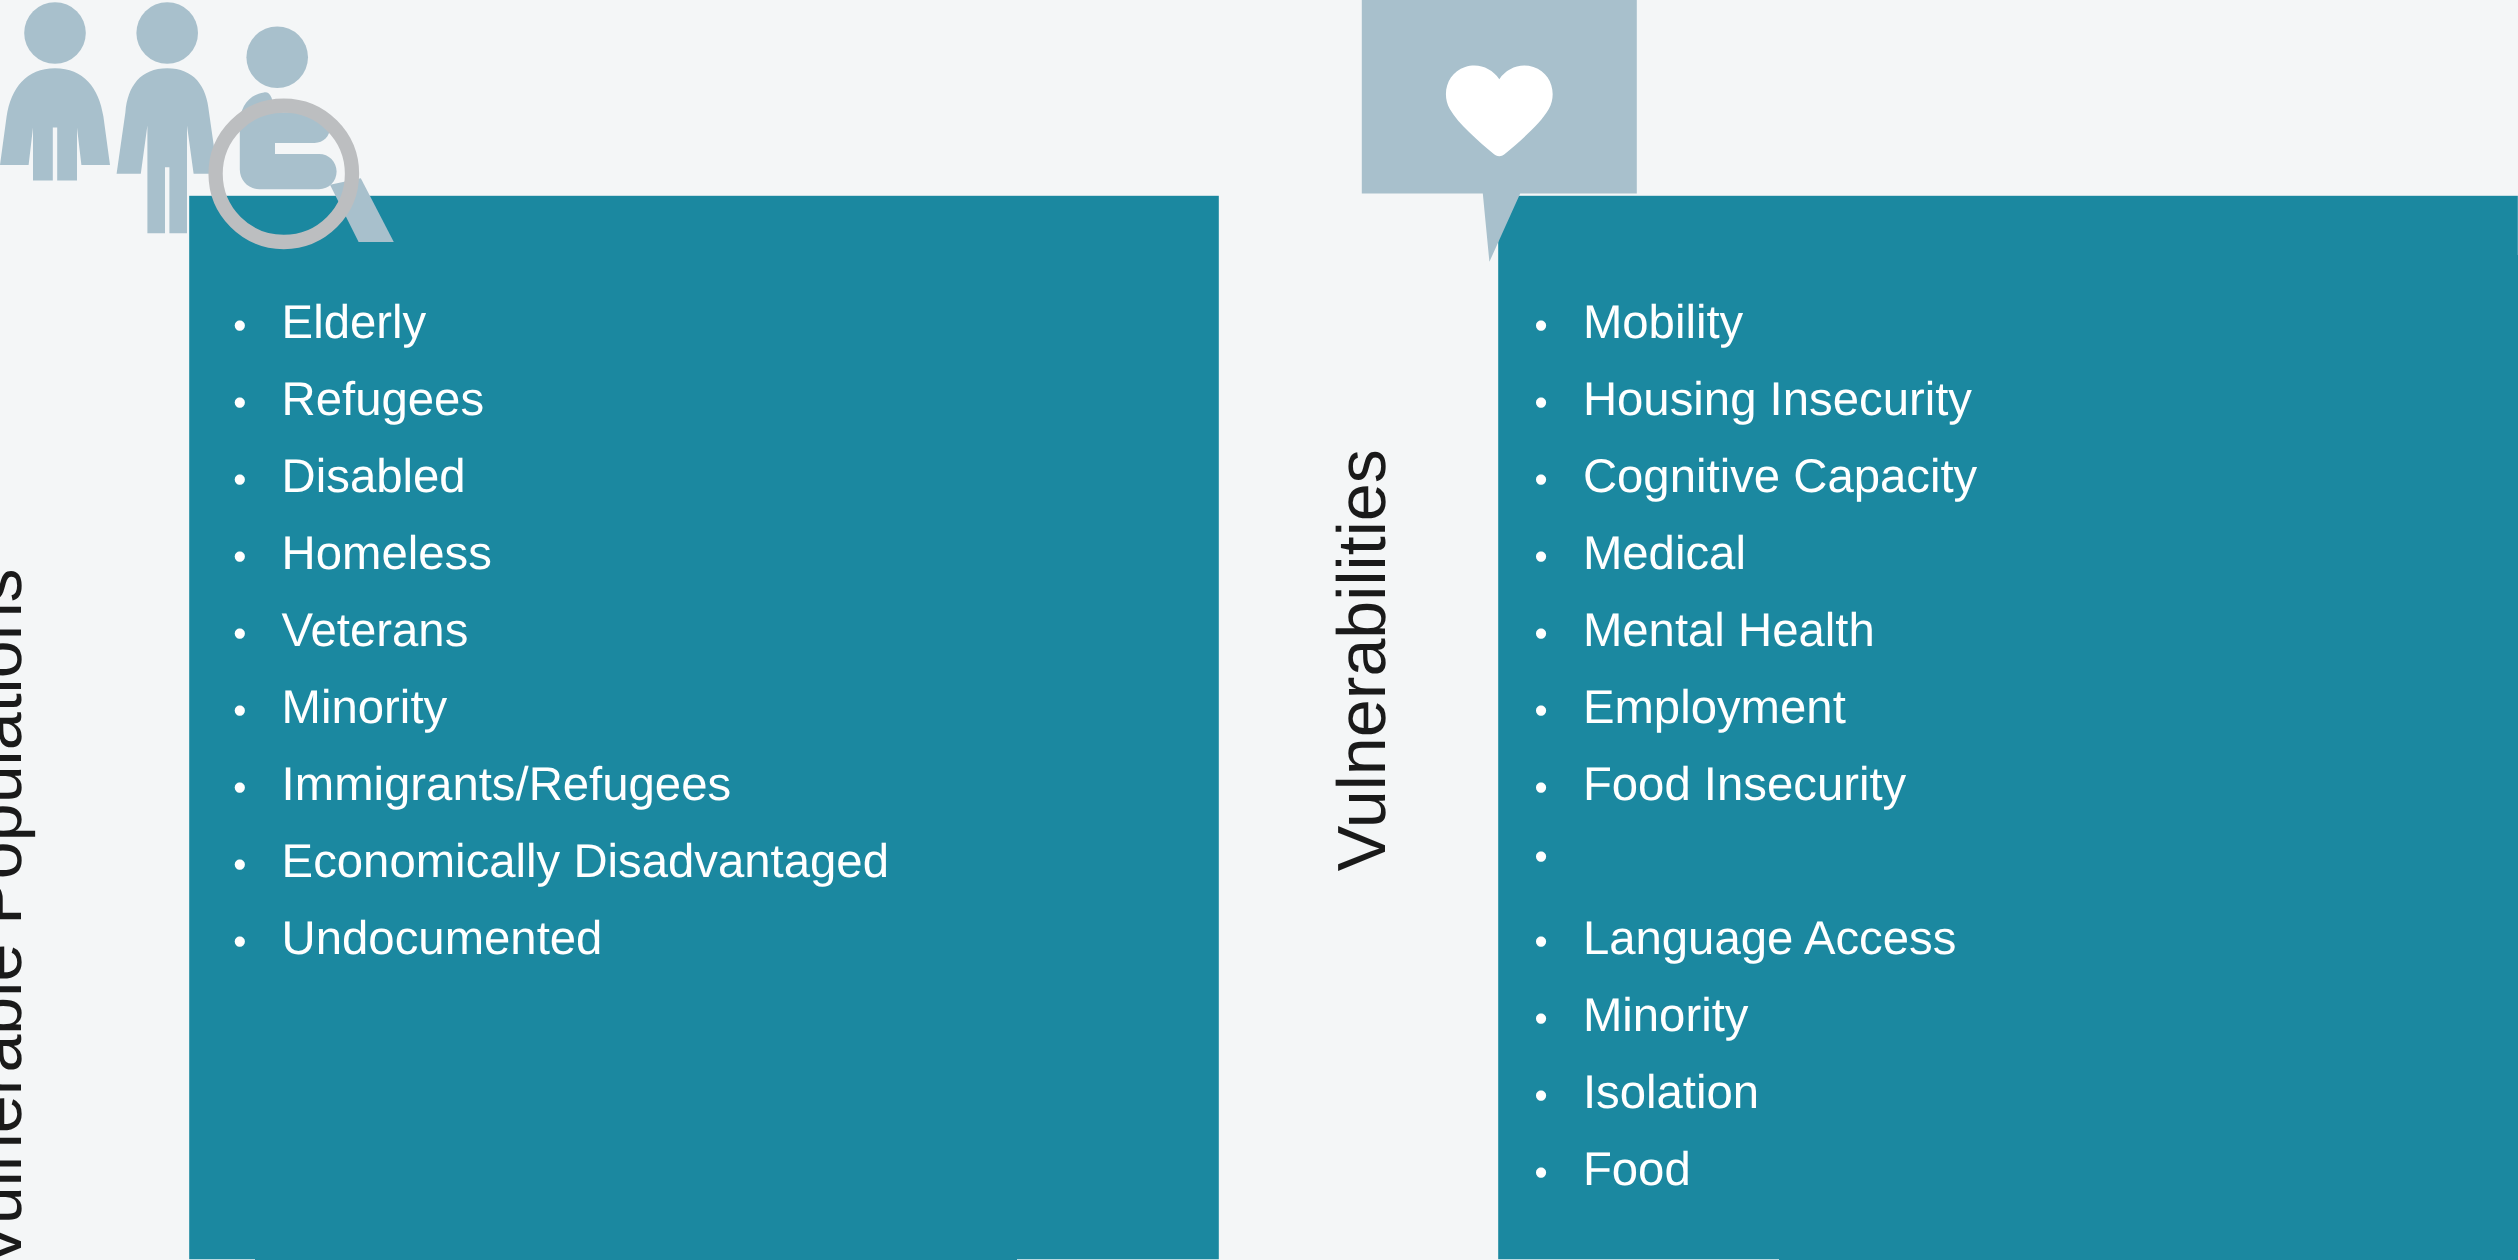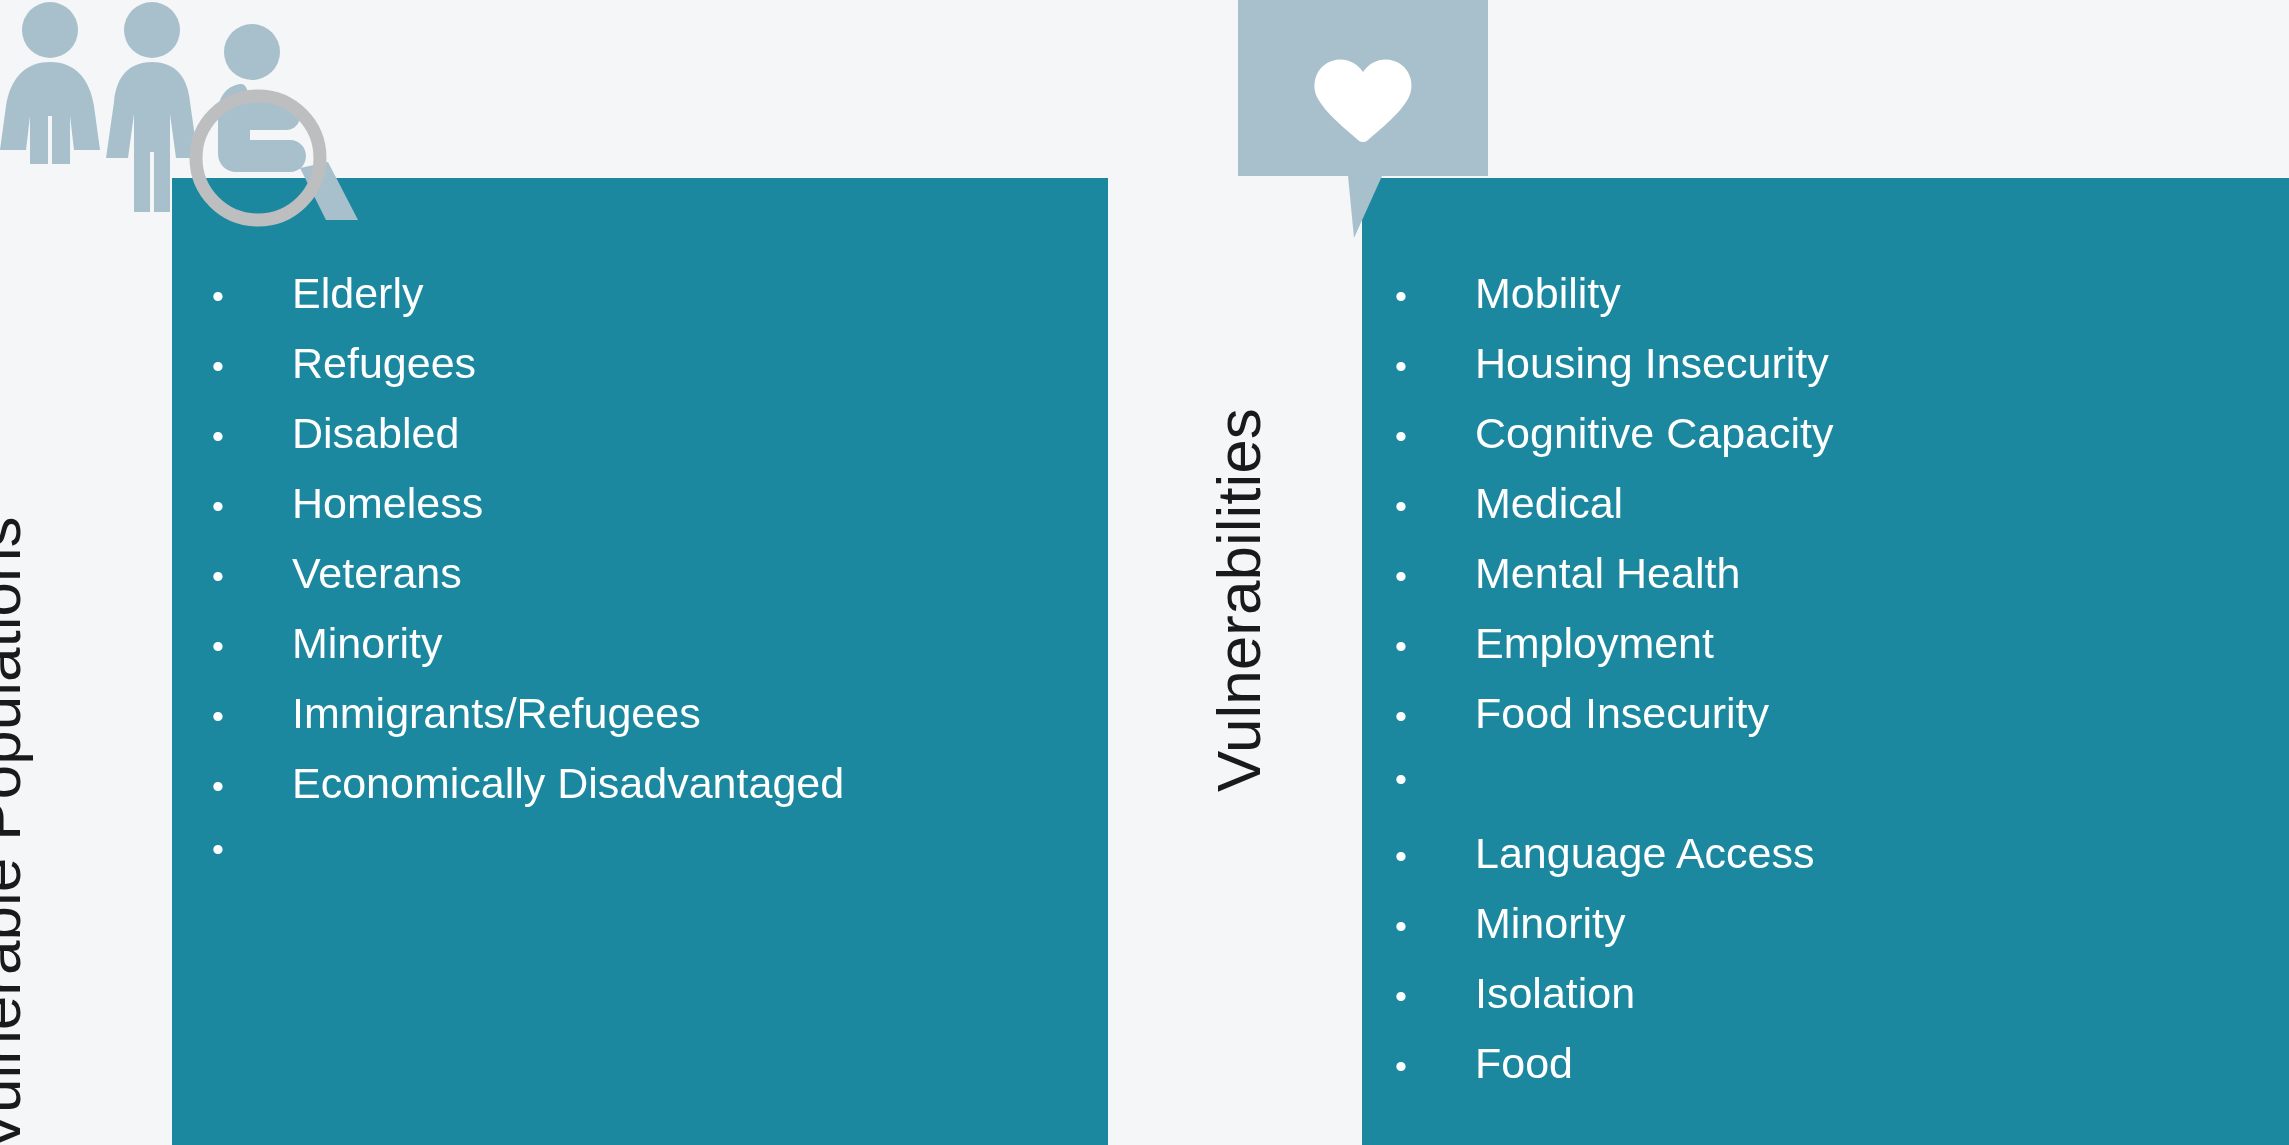--- a/index.html
+++ b/index.html
@@ -76,21 +76,20 @@
     height: 70px;
   }
   .bullet-list li .dot {
     width: 44px;
     flex: 0 0 44px;
     font-size: 34px;
     line-height: 1;
   }
   .bullet-list li .txt {
     white-space: nowrap;
-    margin-left: 36px;
   }
 
   
   #people-icon {
     position: absolute;
     left: 0px;
     top: 0px;
     width: 370px;
     height: 230px;
   }
@@ -137,20 +136,21 @@
   <li>
     <span class="dot">•</span>
     <span class="txt">Immigrants/Refugees</span>
   </li>
   <li>
     <span class="dot">•</span>
     <span class="txt">Economically Disadvantaged</span>
   </li>
   <li>
     <span class="dot">•</span>
+    <span class="txt">Undocumented</span>
   </li>
 </ul>
 
 <svg id="people-icon" viewBox="0 0 370 230" aria-hidden="true">
   <g fill="#a8c0cc">
 
     <circle cx="50" cy="30" r="28"></circle>
     <path d="M50 62c-26 0-40 18-44 44l-6 44h26l4-34v48h18v-48h4v48h18v-48l4 34h26l-6-44c-4-26-18-44-44-44z"></path>
 
     <circle cx="152" cy="30" r="28"></circle>

